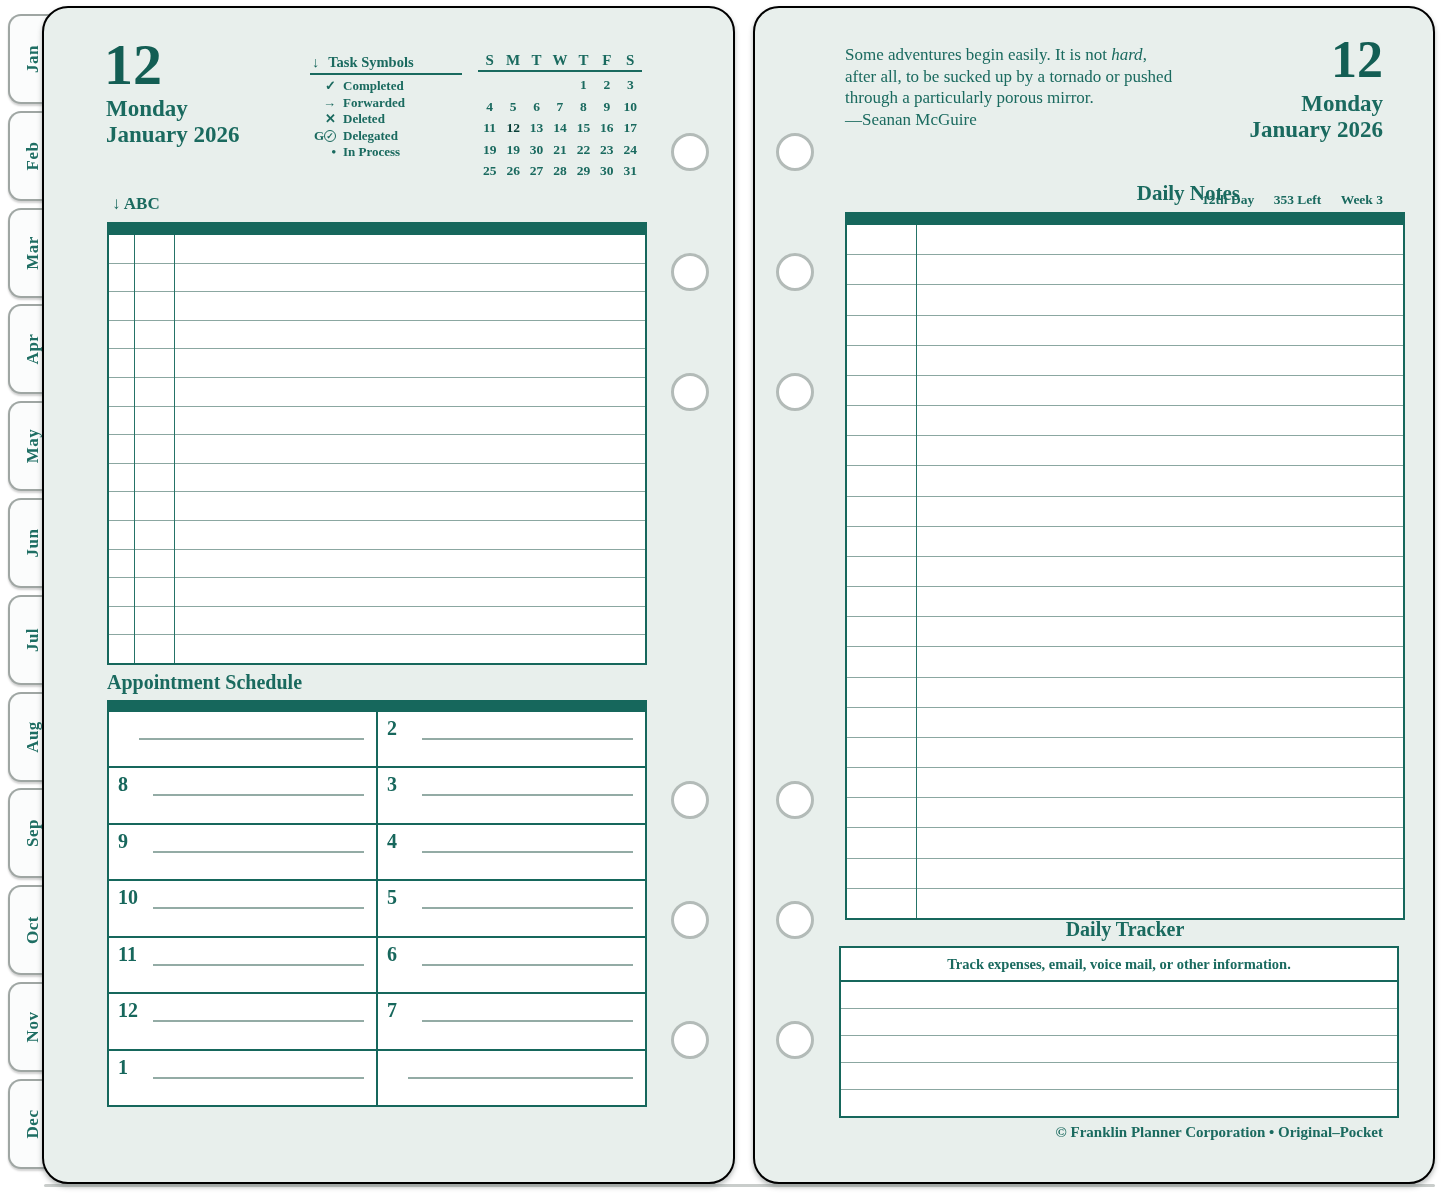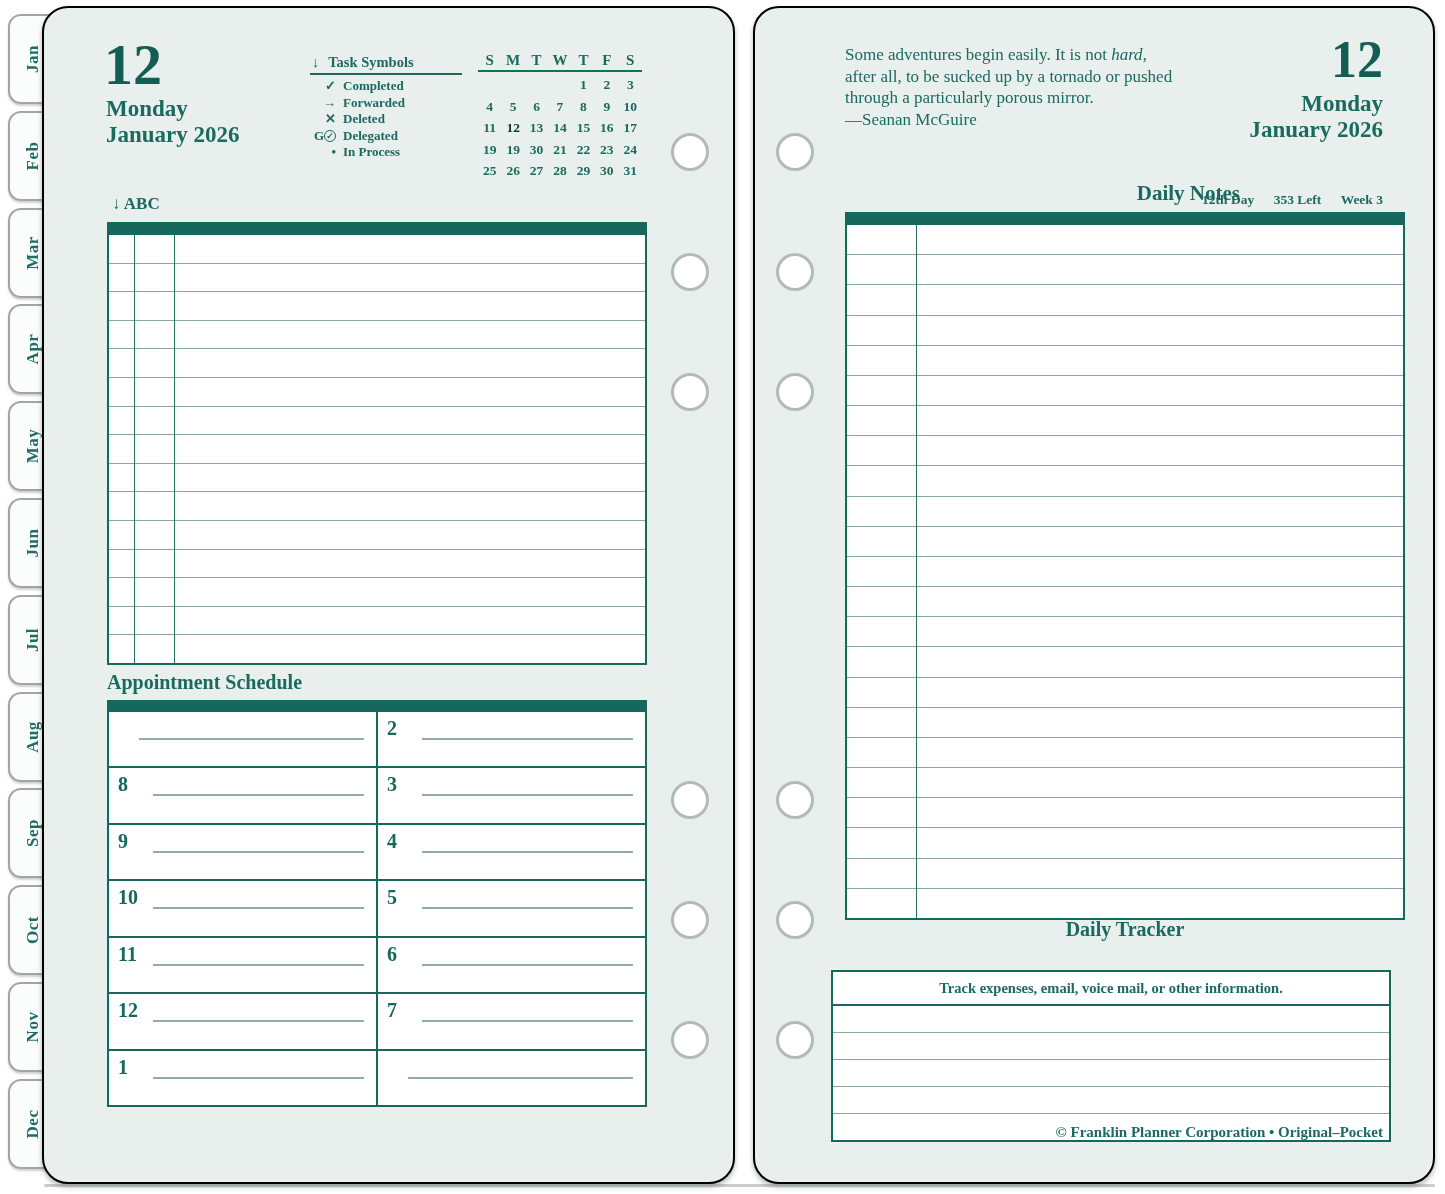--- a/index.html
+++ b/index.html
@@ -81,22 +81,22 @@
   .dn-title{position:absolute;left:230px;top:173px;width:255px;text-align:right;font-size:21px;font-weight:bold;}
   .dn-stats{position:absolute;right:50px;top:184px;font-size:13.5px;font-weight:bold;}
   .dn-stats span{margin-left:16px;}
   .notes-table{position:absolute;left:90px;top:204px;width:560px;height:708px;border:2px solid #16675c;background:#fff;}
   .nt-bar{height:11px;background:#16675c;}
   .nt-rows{position:absolute;top:11px;left:0;right:0;bottom:0;display:flex;flex-direction:column;}
   .nt-row{flex:1;border-bottom:1px solid #8ba7a1;}
   .nt-row:last-child{border-bottom:none;}
   .nt-vline{position:absolute;left:69px;top:11px;bottom:0;width:1px;background:#257367;}
   .tr-title{position:absolute;left:90px;top:910px;width:560px;text-align:center;font-size:20px;font-weight:bold;}
-  .tracker{position:absolute;left:76px;top:938px;width:560px;height:172px;border:2px solid #16675c;
-           background:#fff;display:flex;flex-direction:column;margin-top:24px;}
+  .tracker{position:absolute;left:84px;top:938px;width:560px;height:172px;border:2px solid #16675c;
+           background:#fff;display:flex;flex-direction:column;}
   .trk-head{flex:none;height:34px;display:flex;align-items:center;justify-content:center;
             font-size:14.5px;font-weight:bold;border-bottom:2px solid #16675c;}
   .trk-row{flex:1;border-bottom:1px solid #8ba7a1;}
   .trk-row:last-child{border-bottom:none;}
   .rp-footer{position:absolute;right:50px;top:1116px;font-size:15px;font-weight:bold;text-align:right;}
 </style>
 </head>
 <body>
 
 <div class="canvas">

